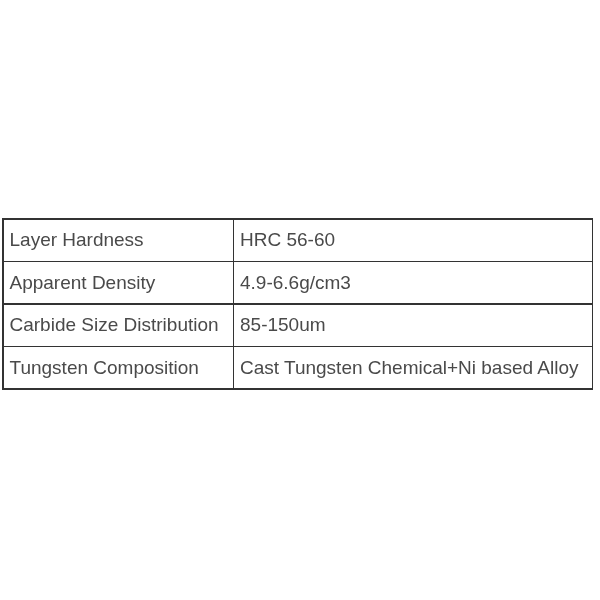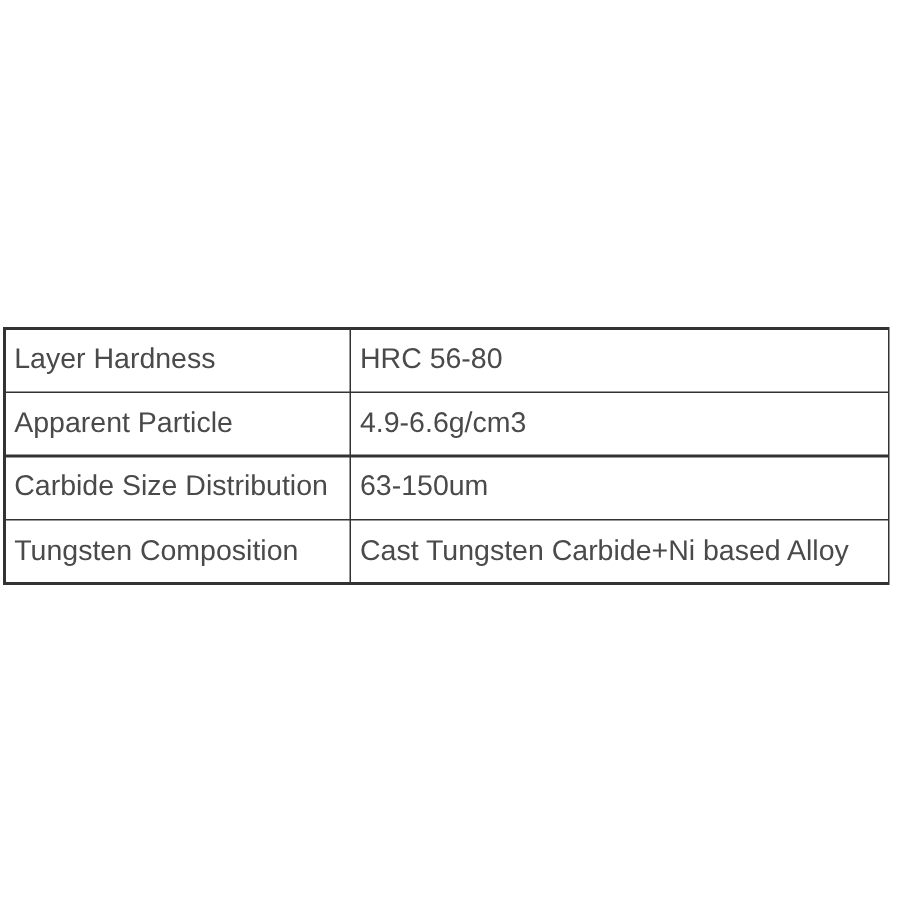--- a/index.html
+++ b/index.html
@@ -42,31 +42,31 @@
     overflow: hidden;
   }
 </style>
 </head>
 <body>
 
 <div class="spec-table">
 
   <div class="spec-row">
     <div class="cell">Layer Hardness</div>
-    <div class="cell">HRC 56-80</div>
+    <div class="cell">HRC 56-60</div>
   </div>
 
   <div class="spec-row">
-    <div class="cell">Apparent Particle</div>
+    <div class="cell">Apparent Density</div>
     <div class="cell">4.9-6.6g/cm3</div>
   </div>
 
   <div class="spec-row">
     <div class="cell">Carbide Size Distribution</div>
-    <div class="cell">63-150um</div>
+    <div class="cell">85-150um</div>
   </div>
 
   <div class="spec-row">
     <div class="cell">Tungsten Composition</div>
-    <div class="cell">Cast Tungsten Carbide+Ni based Alloy</div>
+    <div class="cell">Cast Tungsten Chemical+Ni based Alloy</div>
   </div>
 
 </div>
 
 </body></html>

